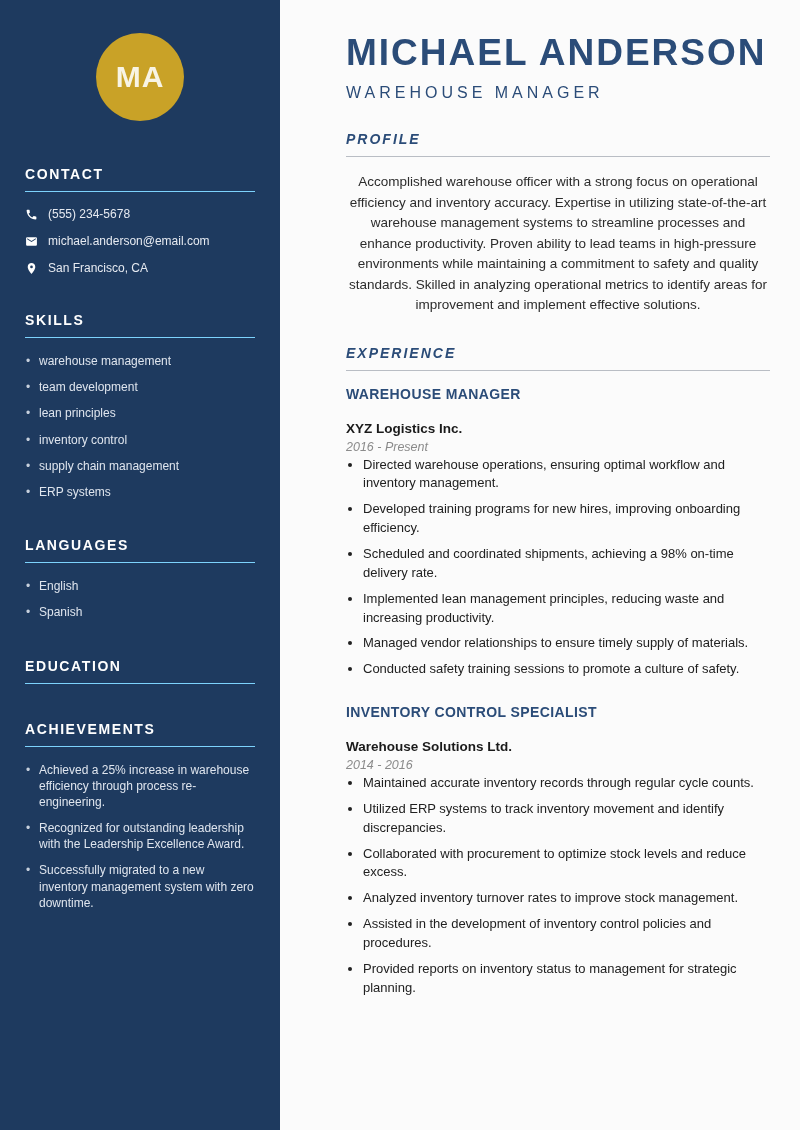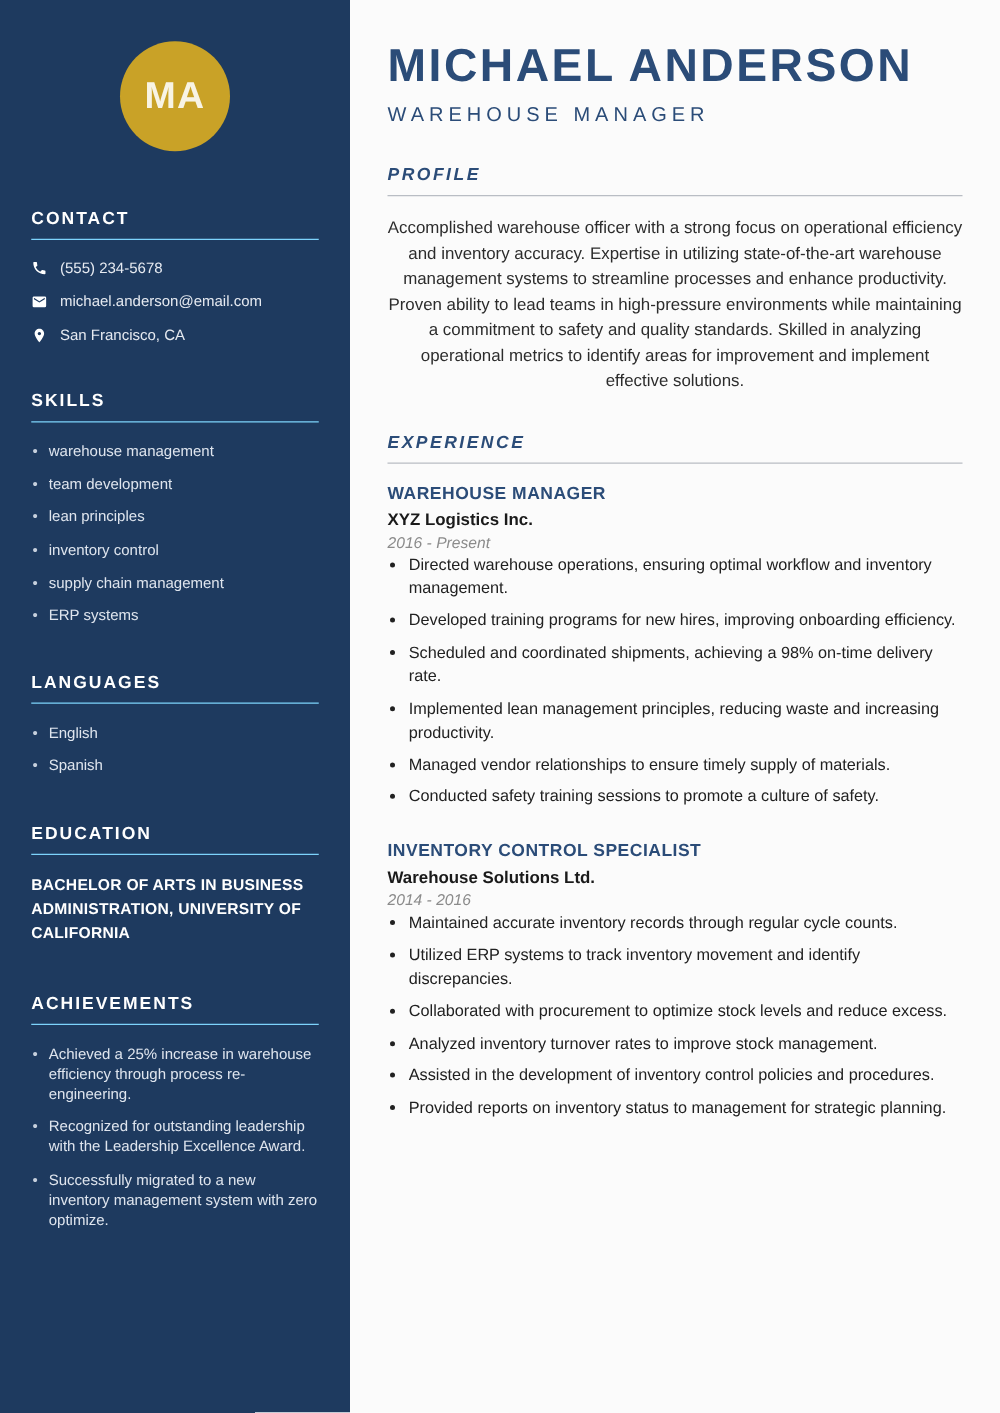--- a/index.html
+++ b/index.html
@@ -1,21 +1,21 @@
 <!DOCTYPE html>
 <html style="--sidebar-bg: #1e3a5f; --accent: #2b4c78; --avatar-gold: #c9a227;"><head>
 <meta charset="utf-8">
 <style>
   * { margin:0; padding:0; box-sizing:border-box; }
   html,body { background:#ffffff; }
   body {
     width:800px; height:1130px; overflow:hidden;
     font-family:"Liberation Sans","DejaVu Sans",sans-serif;
   }
-  .page { display:flex; width:800px; height:1130px; background:#fbfbfb; }
+  .page { display:flex; width:800px; height:1130px; background:#fbfbfb;gap:36px; }
 
   
   .sidebar {
     flex:0 0 280px; width:280px; height:100%;
     background:var(--sidebar-bg,#1e3a5f);
     color:#dfe5ee; padding:33px 25px 20px;
   }
   .avatar {
     width:88px; height:88px; border-radius:50%;
     background:var(--avatar-gold,#c9a227);
@@ -58,21 +58,21 @@
   .main-section { margin-top:29px; }
   .main-heading {
     font-size:14px; font-weight:bold; letter-spacing:2px;
     color:var(--accent,#2b4c78);
     padding-bottom:9px; border-bottom:1px solid #b9bdc4; margin-bottom:15px;font-style:italic;
   }
   .profile-text { font-size:13.5px; line-height:1.52; color:#2c2c2c;text-align:center; }
 
   .job { margin-bottom:25px; }
   .job-role { font-size:14px; font-weight:bold; letter-spacing:0.4px; color:var(--accent,#2b4c78); }
-  .job-company { font-size:13.5px; font-weight:bold; color:#1a1a1a; margin-top:6px; }
+  .job-company { font-size:13.5px; font-weight:bold; color:#1a1a1a; margin-top:19px; }
   .job-dates { font-size:12.5px; font-style:italic; color:#8b8b8b; margin-top:4px; }
   .job-bullets { margin-top:2px; padding-left:17px; }
   .job-bullets li { font-size:13px; line-height:1.45; color:#212121; margin-bottom:7px; }
 </style>
 </head>
 <body>
 
 <div class="page">
 
   <aside class="sidebar">
@@ -120,30 +120,29 @@
       <h2 class="side-heading">LANGUAGES</h2>
       <ul class="side-list">
 
       <li>English</li>
           <li>Spanish</li>
         </ul>
     </section>
 
     <section class="side-section">
       <h2 class="side-heading">EDUCATION</h2>
-      <p class="degree">BACHELOR OF ARTS IN BUSINESS ADMINISTRATION, UNIVERSITY OF CALIFORNIA</p>
     </section>
 
     <section class="side-section">
       <h2 class="side-heading">ACHIEVEMENTS</h2>
       <ul class="side-list">
 
       <li>Achieved a 25% increase in warehouse efficiency through process re-engineering.</li>
           <li>Recognized for outstanding leadership with the Leadership Excellence Award.</li>
-          <li>Successfully migrated to a new inventory management system with zero optimize.</li>
+          <li>Successfully migrated to a new inventory management system with zero downtime.</li>
         </ul>
     </section>
 
   </aside>
 
   <main class="main">
 
     <h1 class="name">MICHAEL ANDERSON</h1>
     <div class="person-title">WAREHOUSE MANAGER</div>
 

